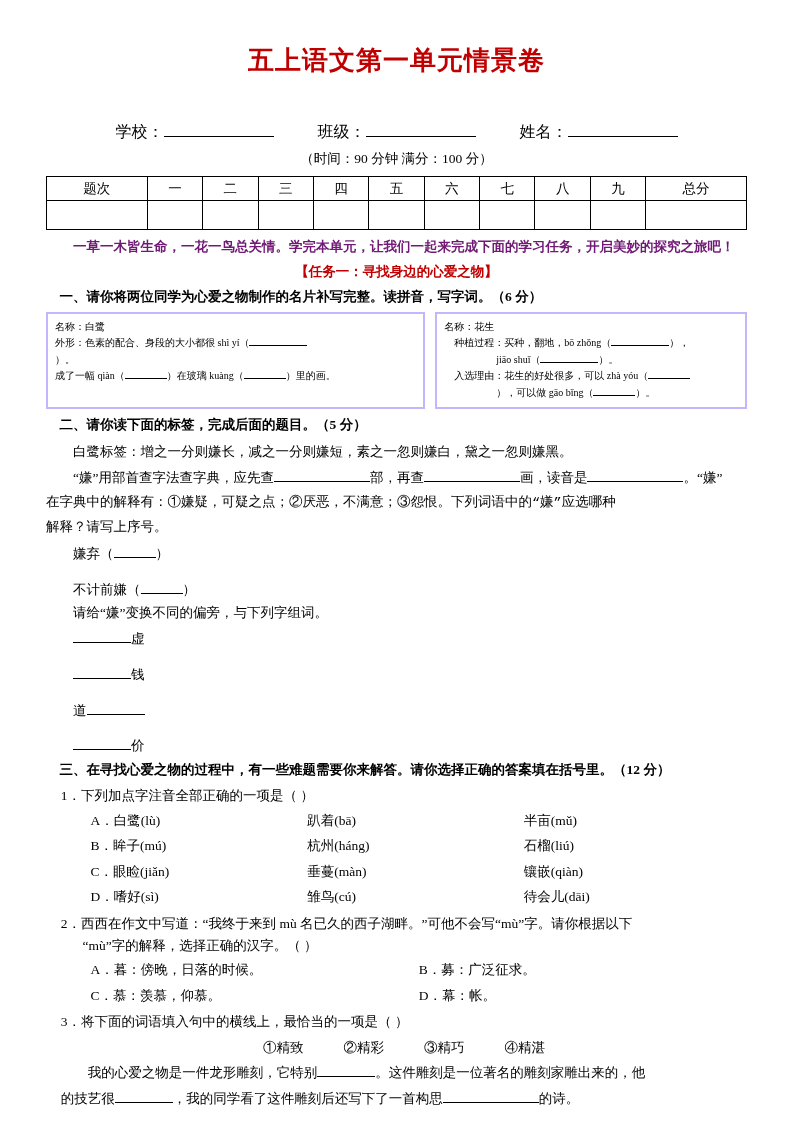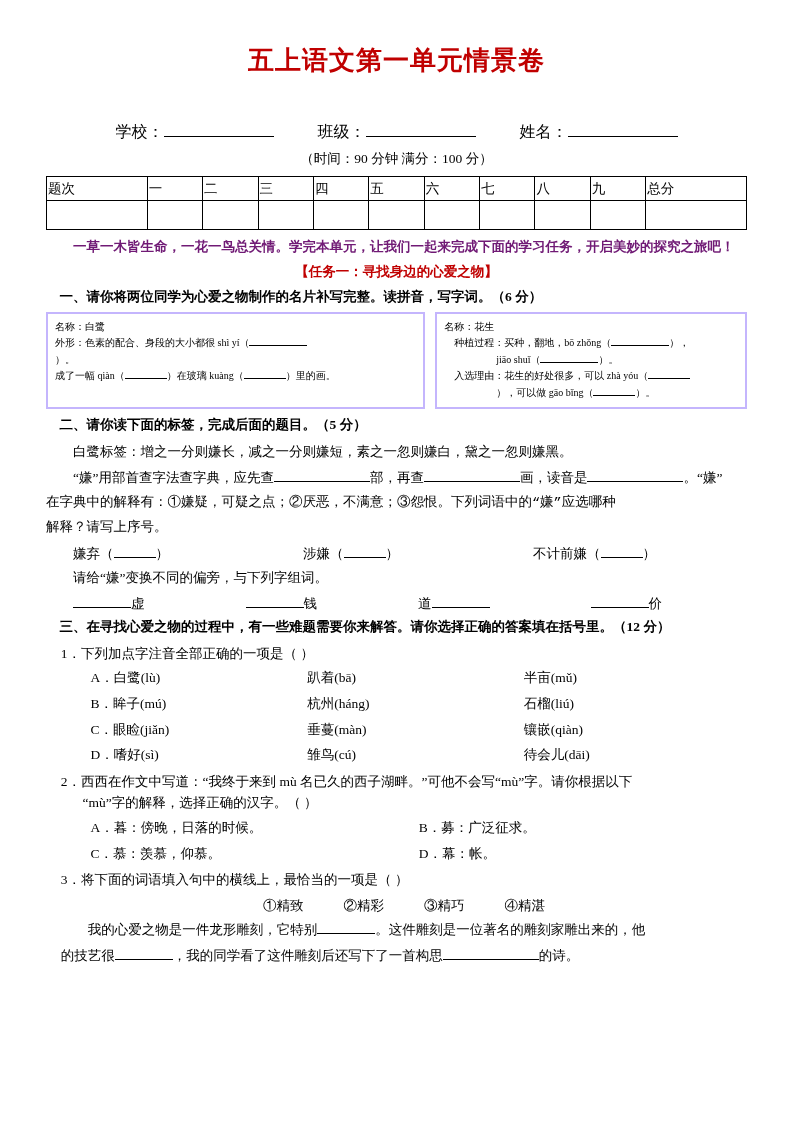--- a/index.html
+++ b/index.html
@@ -54,20 +54,21 @@
     margin-bottom: 8px;
   }
   table.score {
     border-collapse: collapse;
     width: 100%;
     margin-bottom: 6px;
   }
   table.score td {
     border: 1px solid #000;
     height: 21px;
+    text-align: center;
     font-size: 13.5px;
   }
   table.score tr.empty td { height: 26px; }
   .intro {
     color: #701a75;
     font-weight: bold;
     font-size: 13.5px;
     text-indent: 2em;
     margin: 4px 0 4px 0;
     line-height: 1.6;
@@ -105,20 +106,21 @@
   .card .indent2 { padding-left: 5.2em; }
   .p { text-indent: 2em; margin: 3px 0; line-height: 1.7; }
   .p0 { margin: 3px 0; line-height: 1.7; }
   .tight { margin: 2px 0; font-family: Liberation Mono, monospace; }
   .blanks-row {
     display: flex;
     text-indent: 0;
     margin: 4px 0 2px 0;
     padding-left: 2em;
     gap: 16px;
+    flex-direction: column;
   }
   .blanks-row span.col { width: 33%; }
   .fill {
     display: inline-block;
     border-bottom: 1px solid #000;
     width: 58px;
   }
   .fill-s { width: 42px; }
   .fill-l { width: 96px; }
   .opts {
@@ -225,21 +227,20 @@
   <div class="p">白鹭标签：增之一分则嫌长，减之一分则嫌短，素之一忽则嫌白，黛之一忽则嫌黑。</div>
 
   <div class="p">
     <span>“嫌”用部首查字法查字典，应先查</span><span class="fill fill-l"></span><span>部，再查</span><span class="fill fill-l"></span><span>画，读音是</span><span class="fill fill-l"></span><span>。“嫌”</span>
   </div>
   <div class="p0 tight">在字典中的解释有：①嫌疑，可疑之点；②厌恶，不满意；③怨恨。下列词语中的“嫌”应选哪种</div>
   <div class="p0 tight">解释？请写上序号。</div>
 
   <div class="blanks-row">
     <span class="col"><span>嫌弃（</span><span class="fill fill-s"></span>）</span>
-    <span class="col"><span>涉嫌（</span><span class="fill fill-s"></span>）</span>
     <span class="col"><span>不计前嫌（</span><span class="fill fill-s"></span>）</span>
   </div>
 
   <div class="p">请给“嫌”变换不同的偏旁，与下列字组词。</div>
 
   <div class="blanks-row">
     <span class="col"><span class="fill"></span><span>虚</span></span>
     <span class="col"><span class="fill"></span><span>钱</span></span>
     <span class="col"><span>道</span><span class="fill"></span></span>
     <span class="col"><span class="fill"></span><span>价</span></span>

